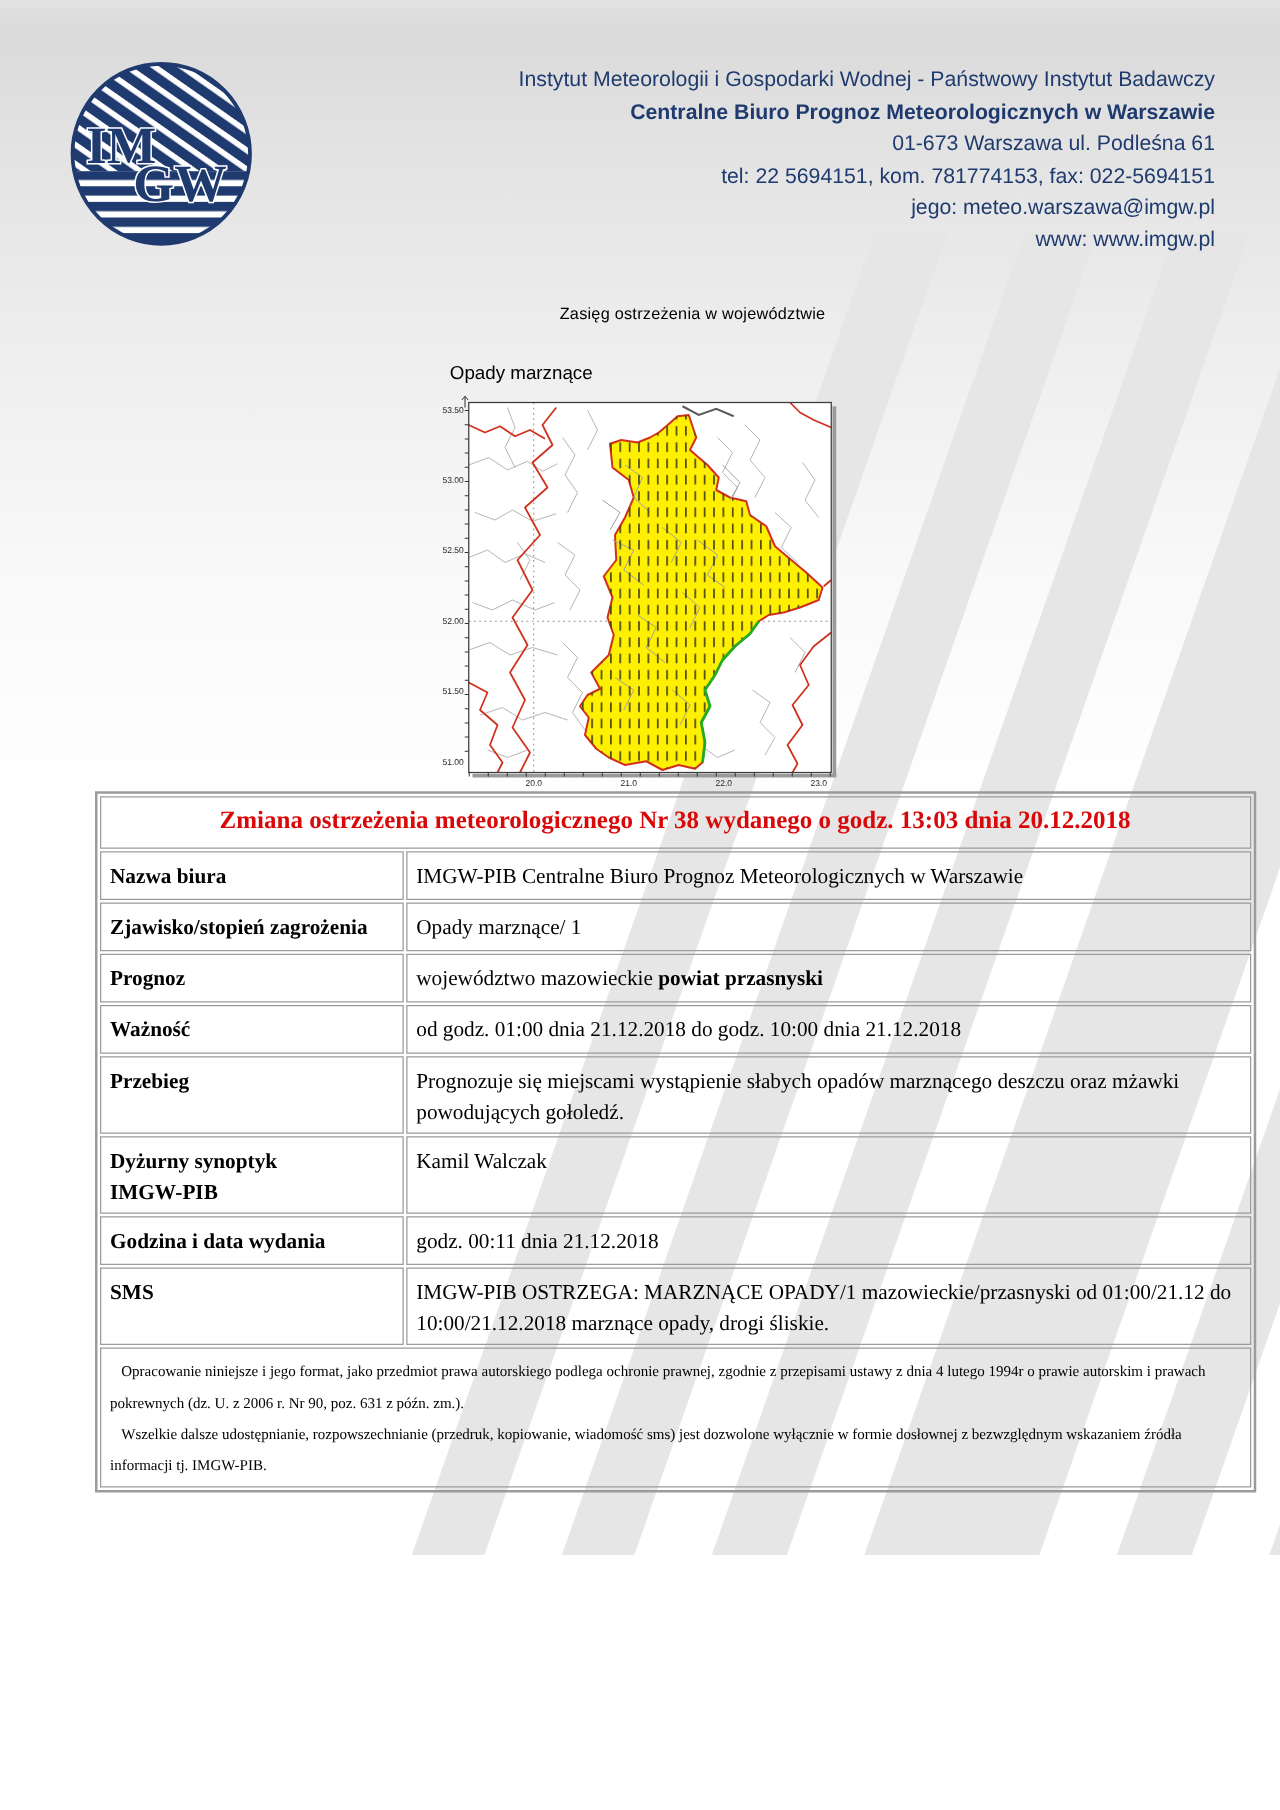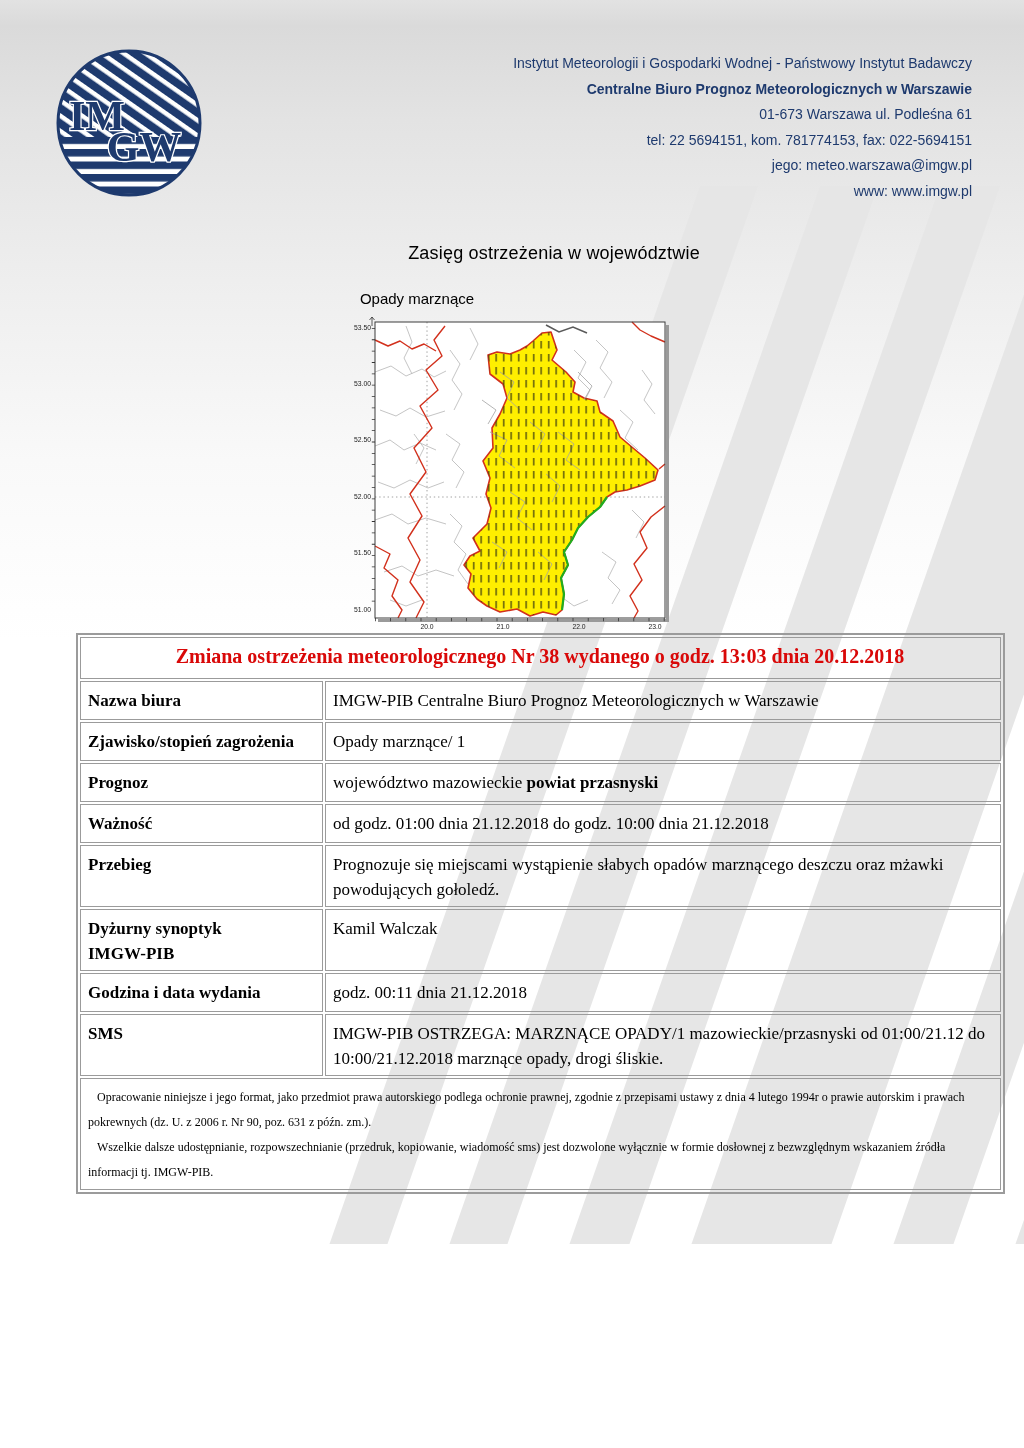--- a/index.html
+++ b/index.html
@@ -2,25 +2,25 @@
 <html><head>
 <meta charset="utf-8">
 <style>
   html,body{margin:0;padding:0;}
   #page{position:relative;width:1024px;height:1448px;overflow:hidden;
     background:linear-gradient(180deg,#e2e2e2 0px,#dadada 26px,#e3e3e3 120px,#eeeeee 280px,#f9f9f9 460px,#ffffff 640px);
     font-family:"Liberation Sans",sans-serif;}
   .wm-band{position:absolute;top:186px;height:1058px;background:#e6e6e6;
     transform:skewX(-19.3deg);transform-origin:top left;}
   .hdr{position:absolute;top:51px;right:52px;text-align:right;
-    color:#1e3a6e;font-size:14px;line-height:25.5px;}
+    color:#1e3a6e;font-size:17px;line-height:25.5px;}
   .hdr .b{font-weight:bold;}
   .logo{position:absolute;left:56px;top:49px;}
   .sec-title{position:absolute;top:243px;left:0;width:1024px;box-sizing:border-box;
-    padding-left:84px;text-align:center;font-size:18px;color:#000;letter-spacing:.2px;}
+    padding-left:84px;text-align:center;font-size:13px;color:#000;letter-spacing:.2px;}
   .map-title{position:absolute;top:290px;left:0;width:834px;text-align:center;
     font-size:15px;color:#000;}
   .map-wrap{position:absolute;left:350px;top:314px;}
   .tbl-wrap{position:absolute;left:48px;top:633px;padding-left:28px;}
   table.warn{border-collapse:separate;border-spacing:2px;width:929px;table-layout:fixed;
     border:2px solid #9b9b9b;background:transparent;
     font-family:"Liberation Serif",serif;font-size:17px;color:#000;}
   table.warn td{border:1px solid #9b9b9b;vertical-align:top;padding:6px 8px 4px 7px;
     line-height:25px;overflow:hidden;}
   td.lbl{font-weight:bold;white-space:pre-line;}

